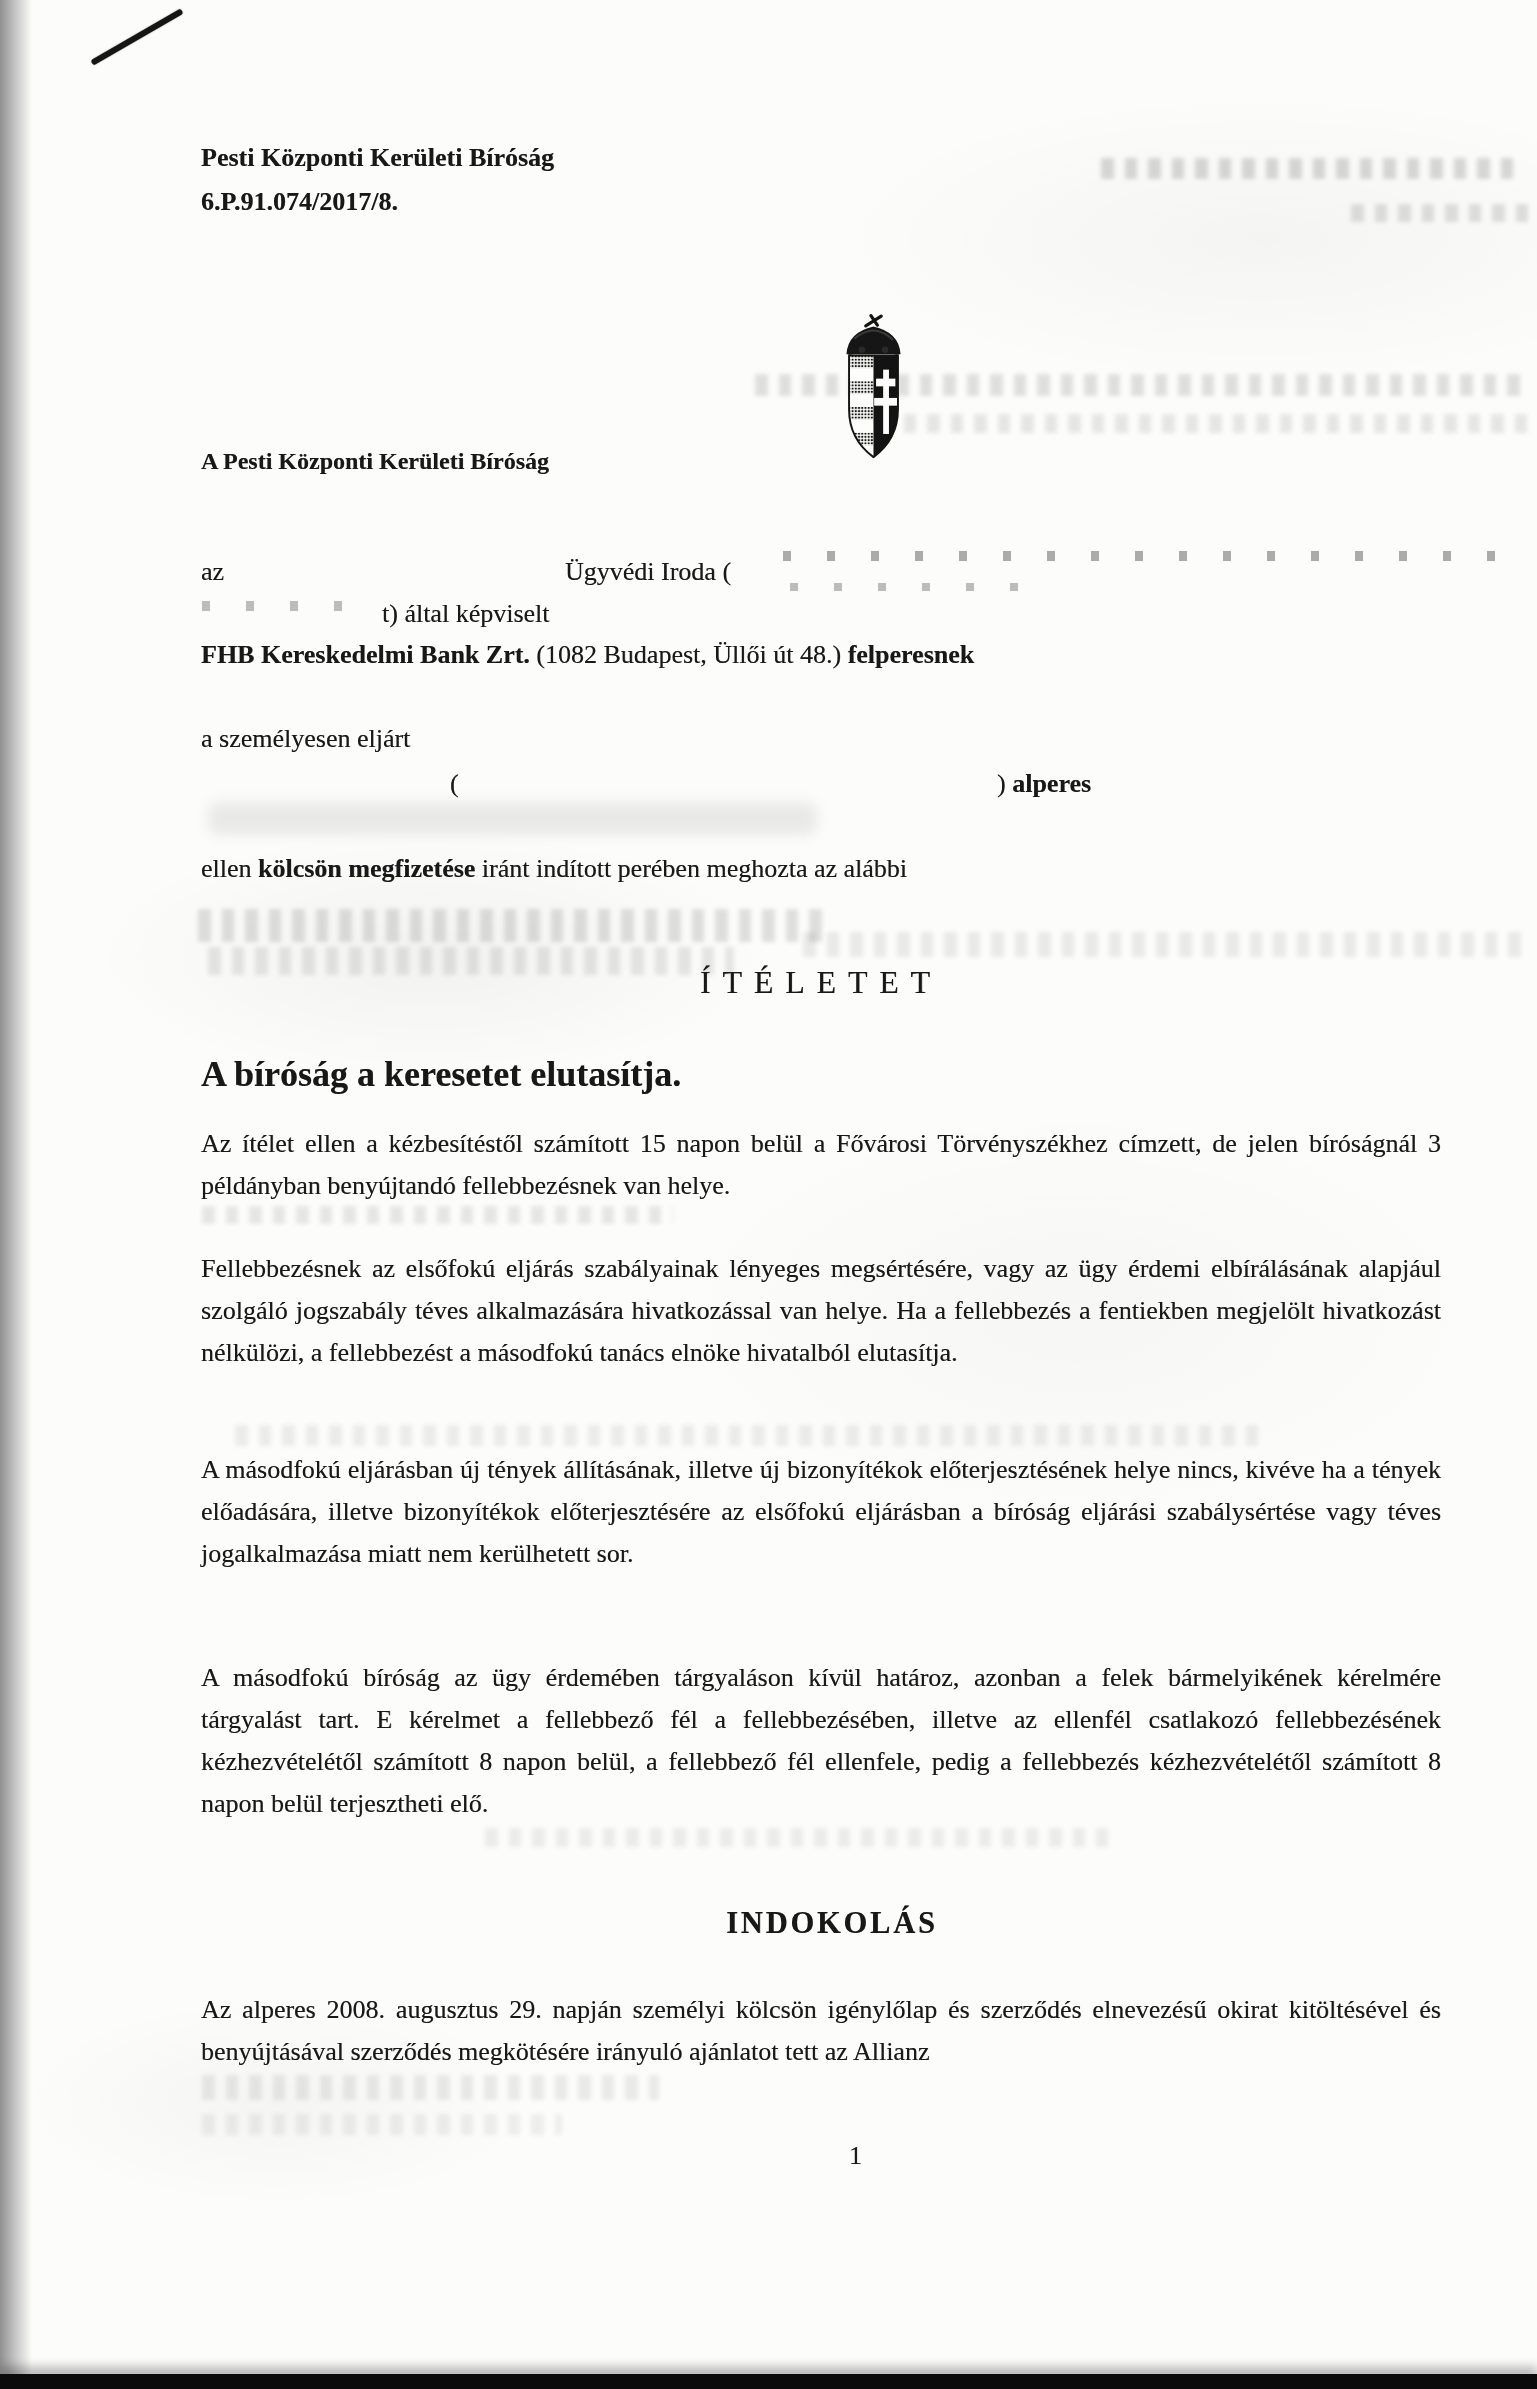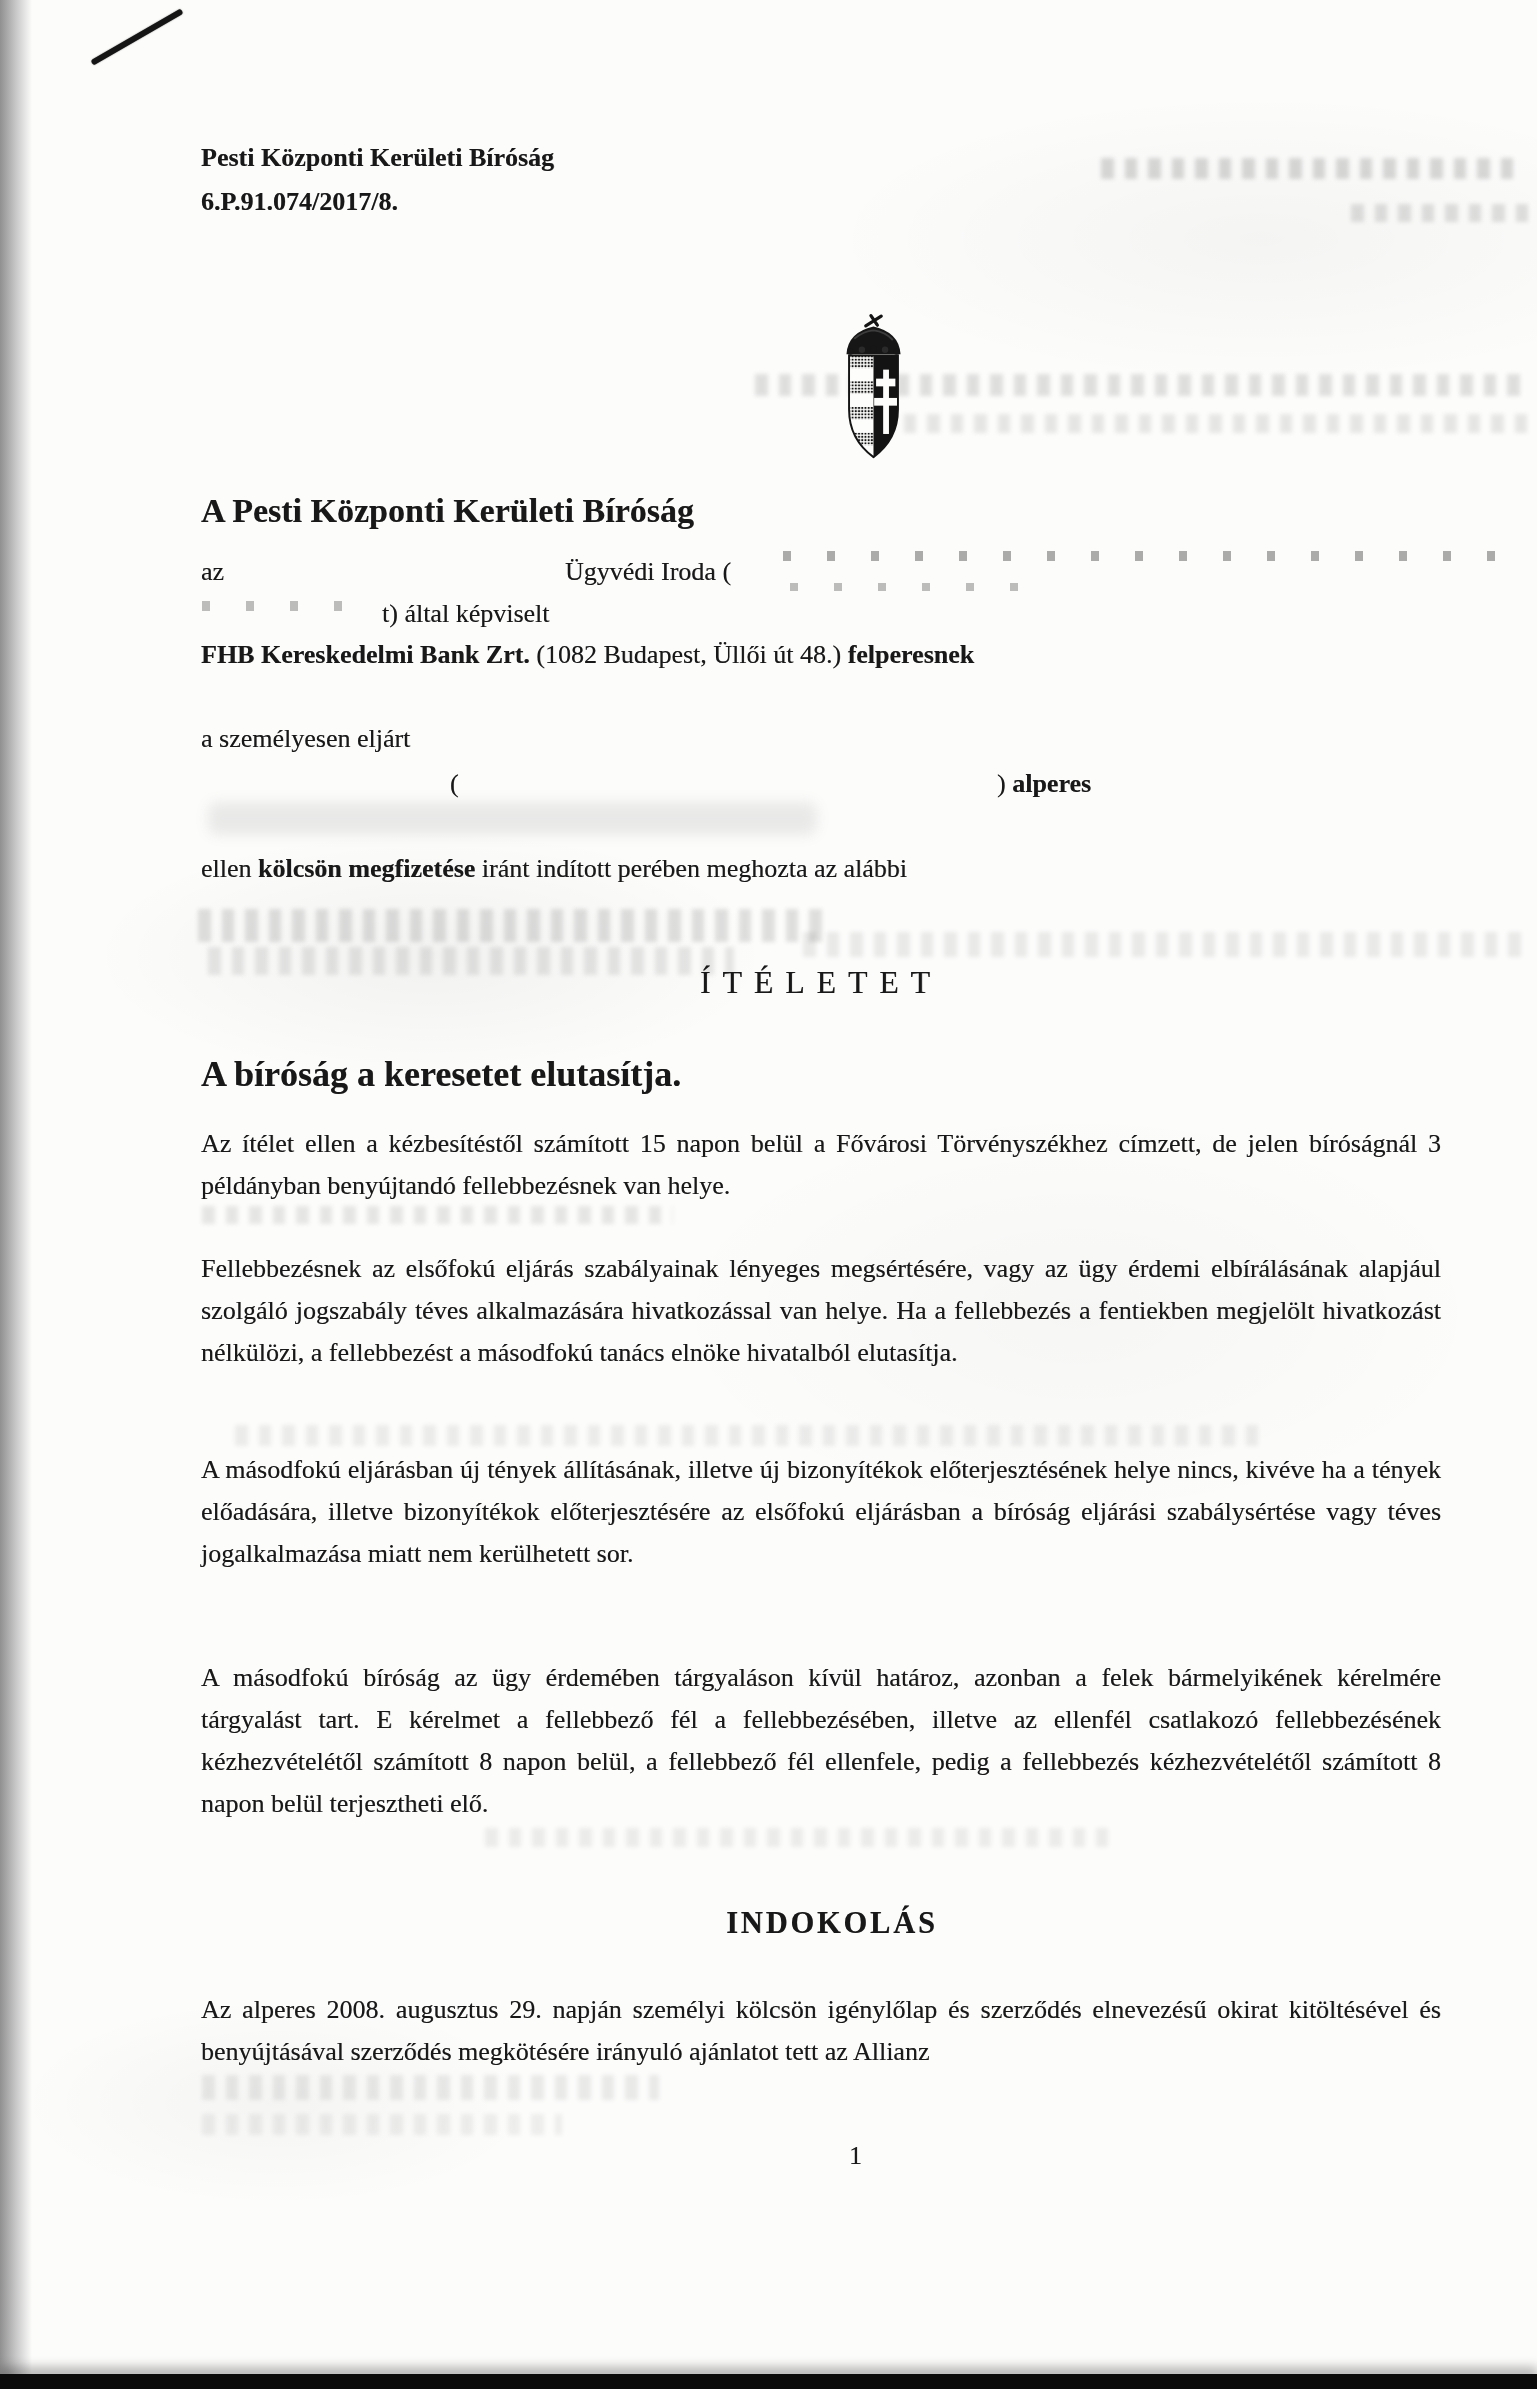--- a/index.html
+++ b/index.html
@@ -104,21 +104,21 @@
       <rect x="32" y="206" width="38" height="20" fill="#fdfdfc"></rect>
 
       <rect x="70" y="66" width="38" height="160" fill="#131313"></rect>
       <rect x="85" y="88" width="9" height="100" fill="#fdfdfc"></rect>
       <rect x="74" y="102" width="30" height="12" fill="#fdfdfc"></rect>
       <rect x="71" y="132" width="36" height="12" fill="#fdfdfc"></rect>
     </g>
     <path d="M32 66 H108 V150 Q108 196 70 224 Q32 196 32 150 Z" fill="none" stroke="#141414" stroke-width="3"></path>
   </svg>
 
-  <div class="abs col ruling txt" style="top:492px;font-size:34px;">A Pesti Központi Kerületi Bíróság</div>
+  <div class="abs col ruling txt" style="top:448px;font-size:24px;">A Pesti Központi Kerületi Bíróság</div>
 
   <div class="abs col body-text single txt" style="top:551px;height:42px;">
     <span class="abs" style="left:0;">az</span>
     <span class="abs" style="left:364px;">Ügyvédi Iroda (</span>
   </div>
 
   <div class="abs col body-text single txt" style="top:593px;height:42px;text-decoration:underline;">
     <span class="abs" style="left:181px;">t) által képviselt</span>
   </div>
 

